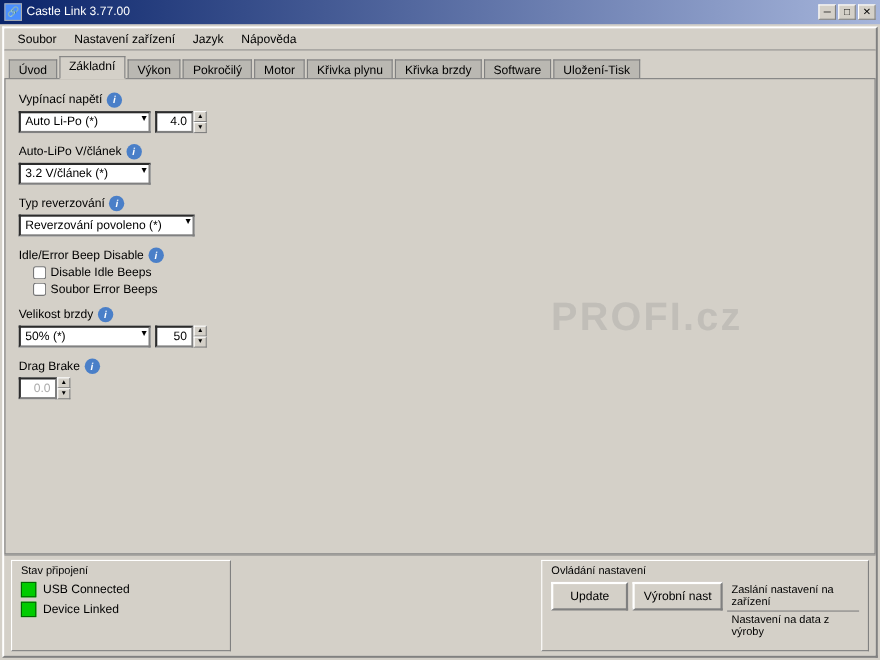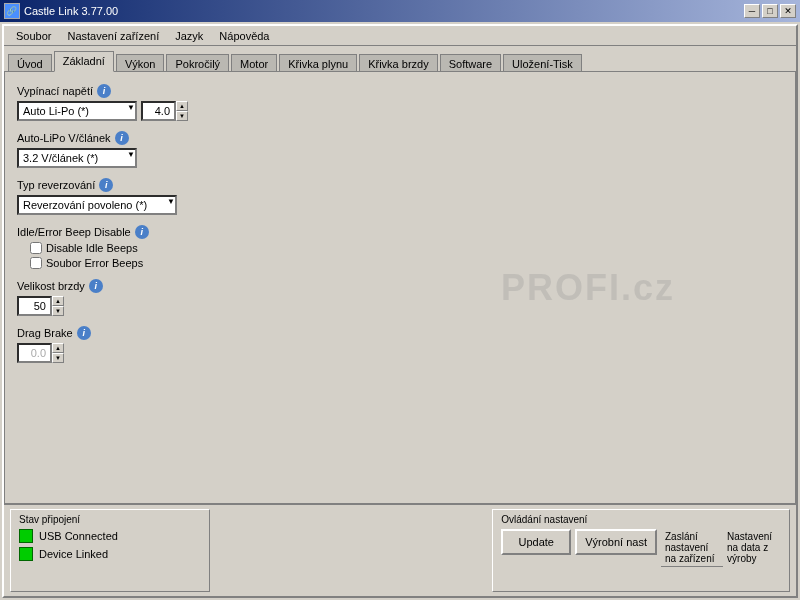--- a/index.html
+++ b/index.html
@@ -318,21 +318,21 @@
       display: flex;
       align-items: center;
       justify-content: center;
     }
 
     .control-desc {
       font-size: 10px;
       color: black;
       max-width: 120px;
       display: flex;
-      flex-direction: row;
+      flex-direction: column;
       justify-content: space-around;
     }
     .control-desc-item {
       border-bottom: 1px solid #808080;
       padding: 2px 4px;
       font-size: 10px;
     }
     .control-desc-item:last-child {
       border-bottom: none;
     }
@@ -440,20 +440,25 @@
         <span>Soubor Error Beeps</span>
       </div>
     </div>
 
     <div class="form-group">
       <div class="form-label">
         <span>Velikost brzdy</span>
         <div class="help-icon">i</div>
       </div>
       <div class="form-row">
+        <div class="select-wrapper">
+          <select>
+            <option>50% (*)</option>
+          </select>
+        </div>
         <div class="spinner-wrapper">
           <input class="spinner-input" type="text" value="50" style="">
           <div class="spinner-buttons">
             <div class="spinner-btn">▲</div>
             <div class="spinner-btn">▼</div>
           </div>
         </div>
       </div>
     </div>
 

